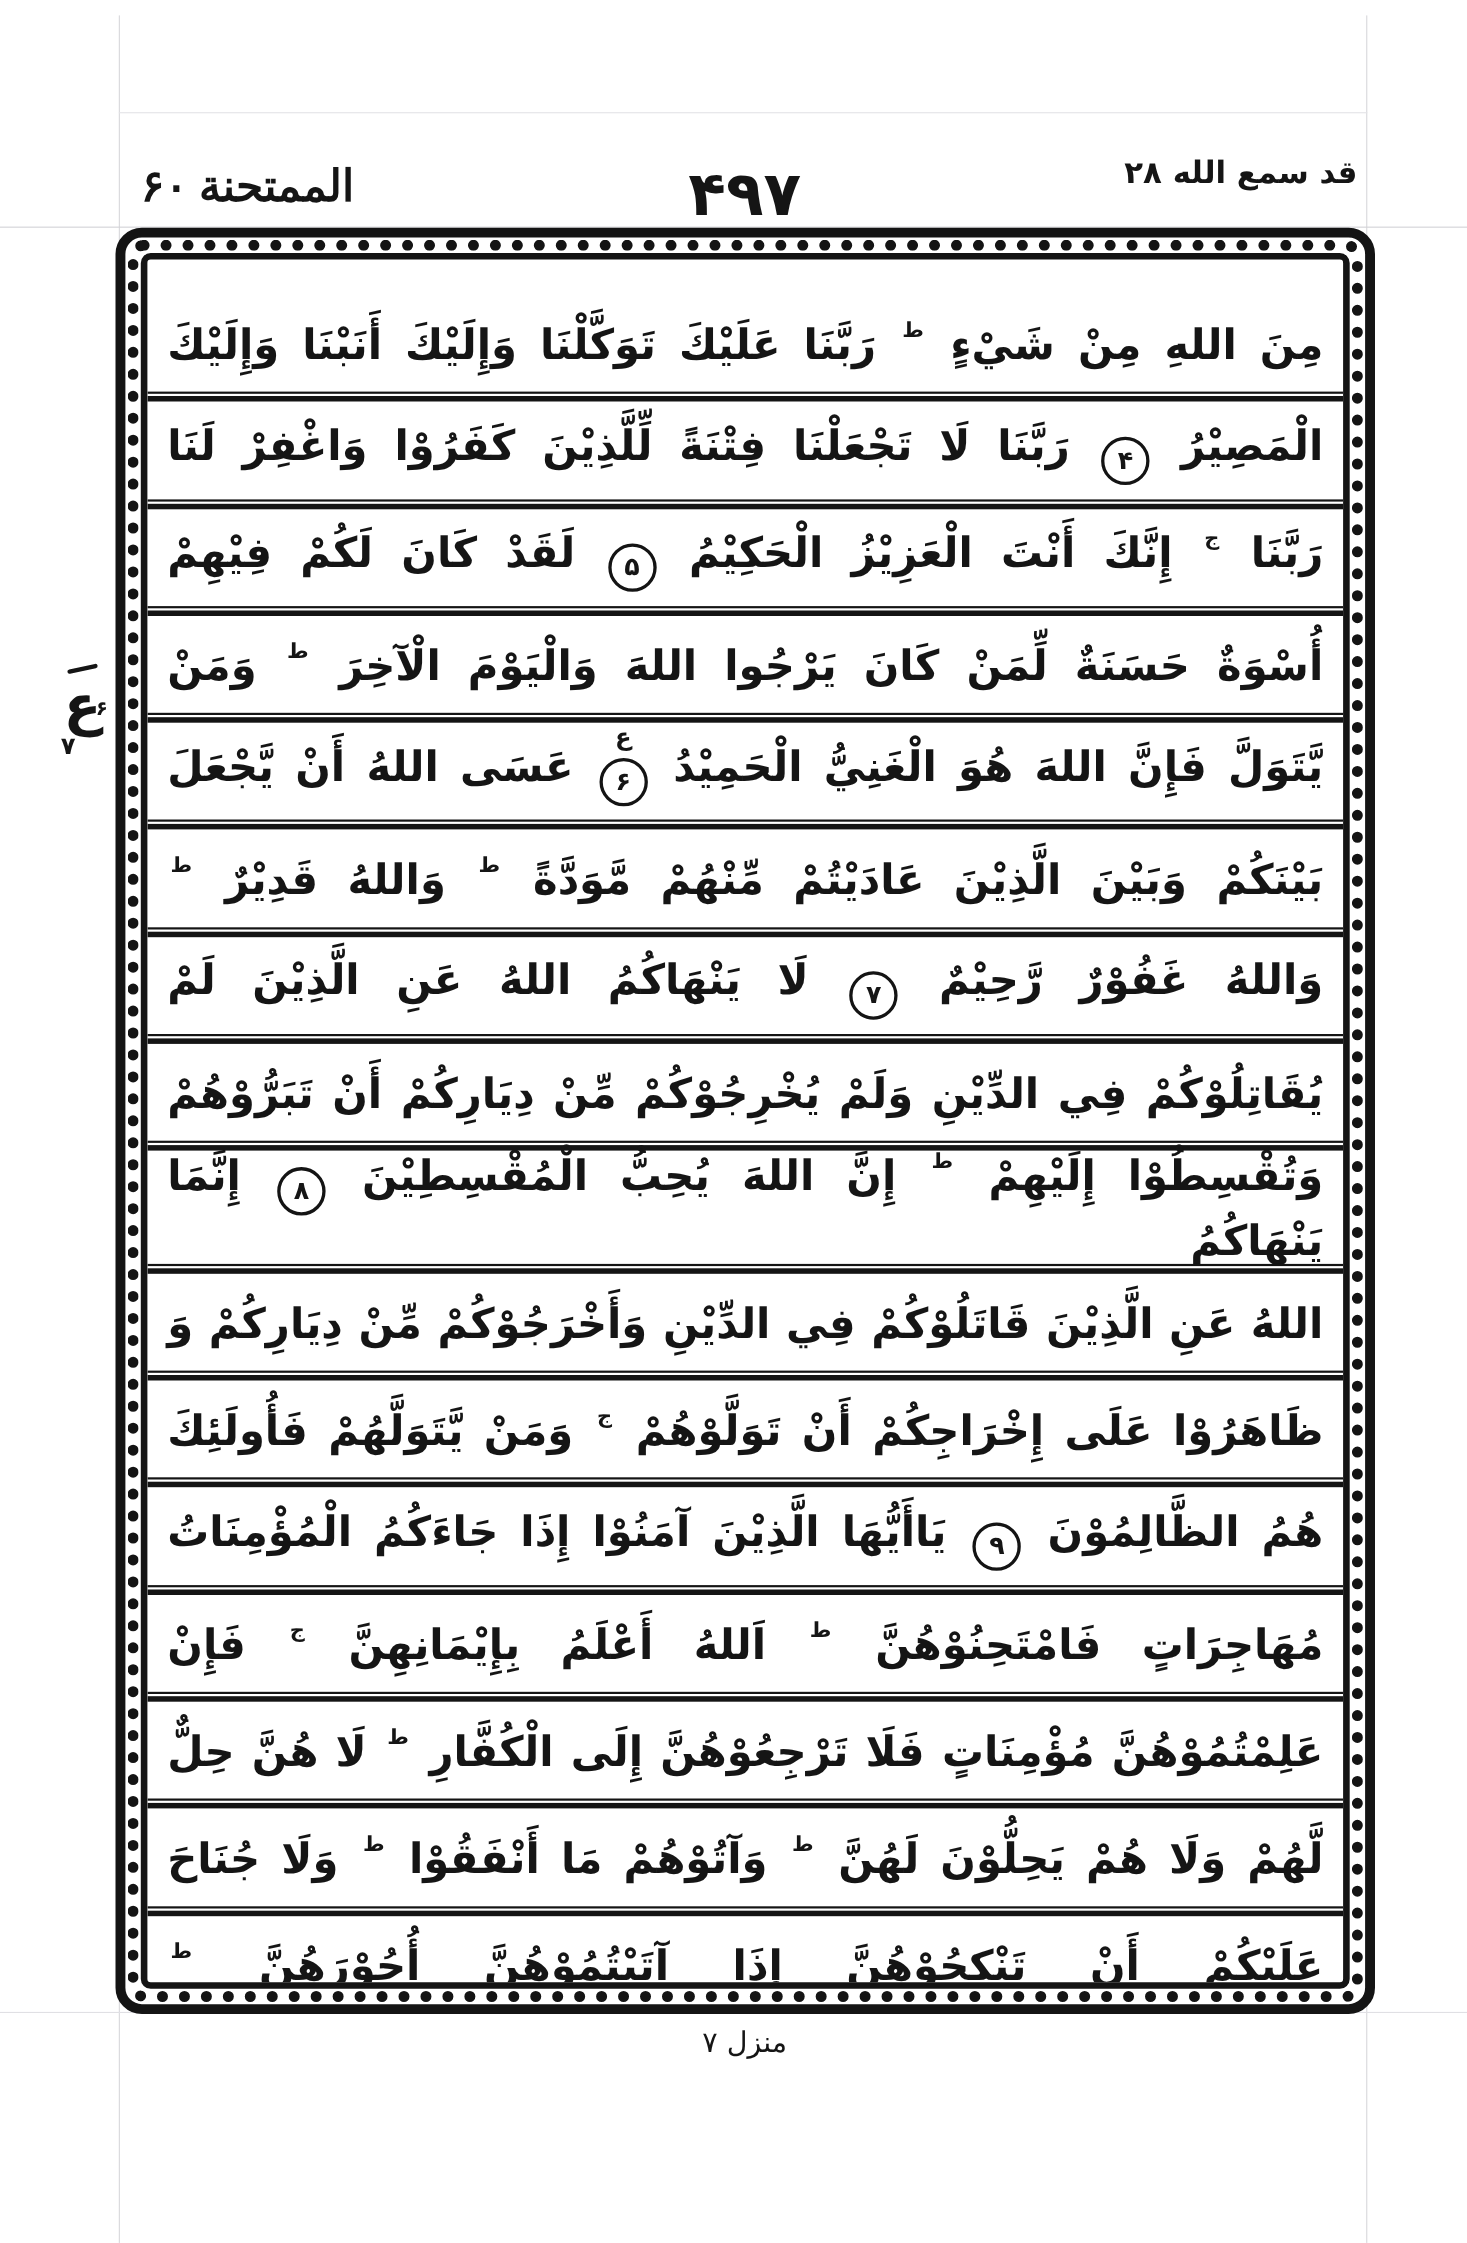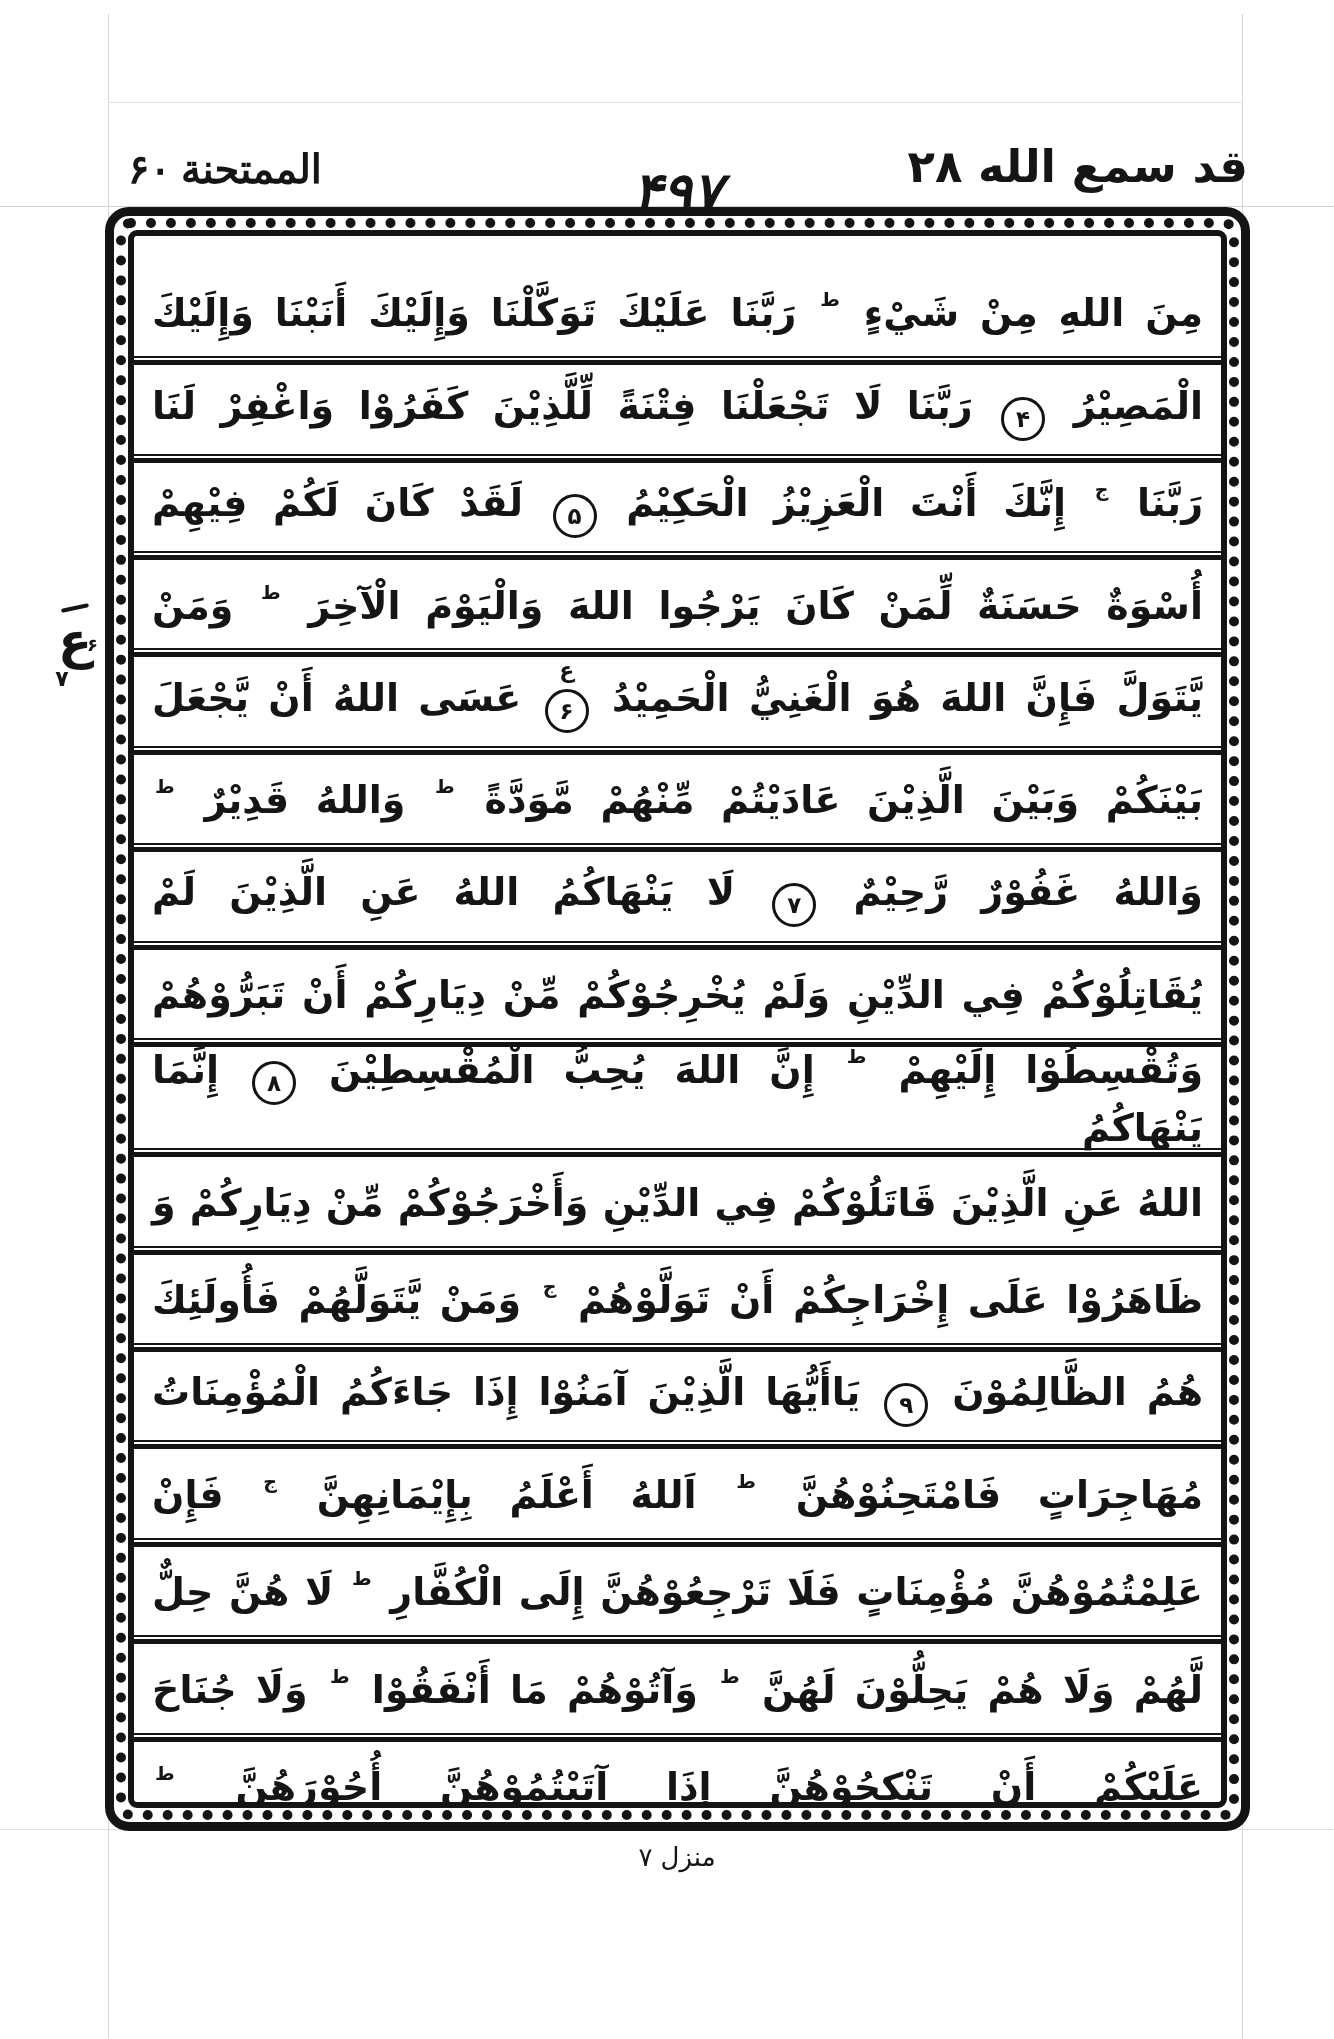--- a/index.html
+++ b/index.html
@@ -10,22 +10,22 @@
   
   .guide{position:absolute;background:#d7d7db;}
   #guide-v-left{left:108px;top:14px;width:1px;height:2025px;}
   #guide-v-right{left:1242px;top:14px;width:1px;height:2025px;}
   #guide-h-top{left:108px;top:102px;width:1135px;height:1px;background:#e3e3e7;}
   #guide-h-header{left:0;top:206px;width:1334px;height:1px;background:#d2d2d6;}
   #guide-h-bottom{left:0;top:1829px;width:1334px;height:1px;background:#e0e0e4;}
 
   
   .hdr{position:absolute;direction:rtl;font-weight:bold;white-space:nowrap;}
-  #hdr-juz{top:140px;right:86px;font-size:45px;margin-left:24px;}
-  #hdr-page-number{top:160px;left:677px;transform:translateX(-50%);font-size:56px;letter-spacing:4px;font-style:italic;}
+  #hdr-juz{top:140px;right:100px;font-size:28px;margin-left:24px;}
+  #hdr-page-number{top:144px;left:677px;transform:translateX(-50%);font-size:56px;letter-spacing:4px;}
   #hdr-surah{top:146px;left:128px;font-size:40px;font-family:Liberation Serif, serif;}
 
   
   #footer-manzil{position:absolute;top:1842px;left:677px;transform:translateX(-50%);
     direction:rtl;font-size:26px;white-space:nowrap;}
 
   
   #ruku-marker{position:absolute;left:40px;top:606px;width:70px;text-align:center;direction:rtl;}
   .ruku-dash{width:28px;height:4px;background:#151515;margin:0 auto 6px auto;transform:rotate(-12deg);border-radius:2px;}
   .ruku-ain-wrap{position:relative;display:inline-block;font-weight:bold;font-size:50px;line-height:1;}

